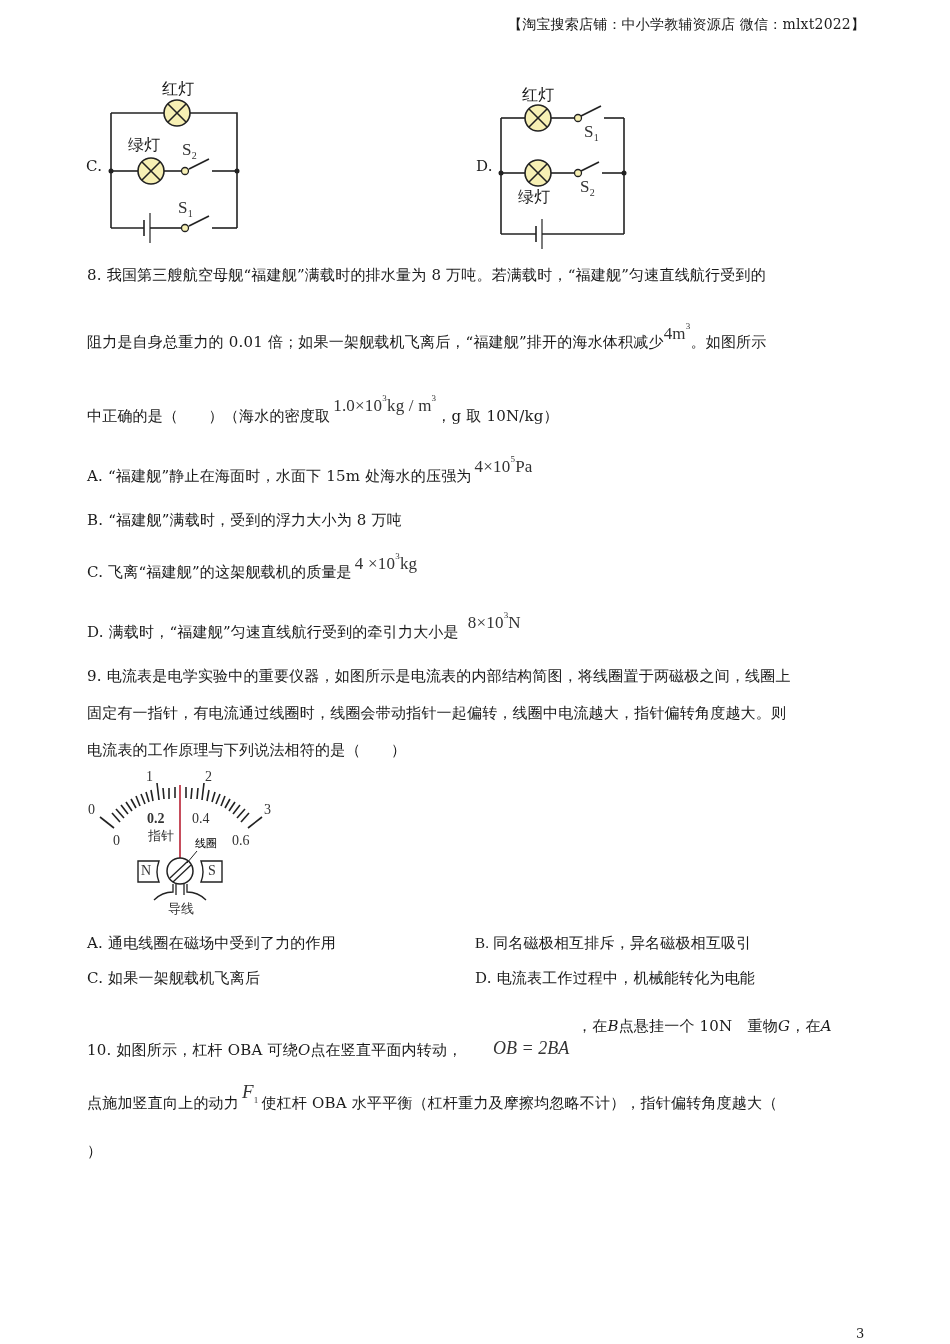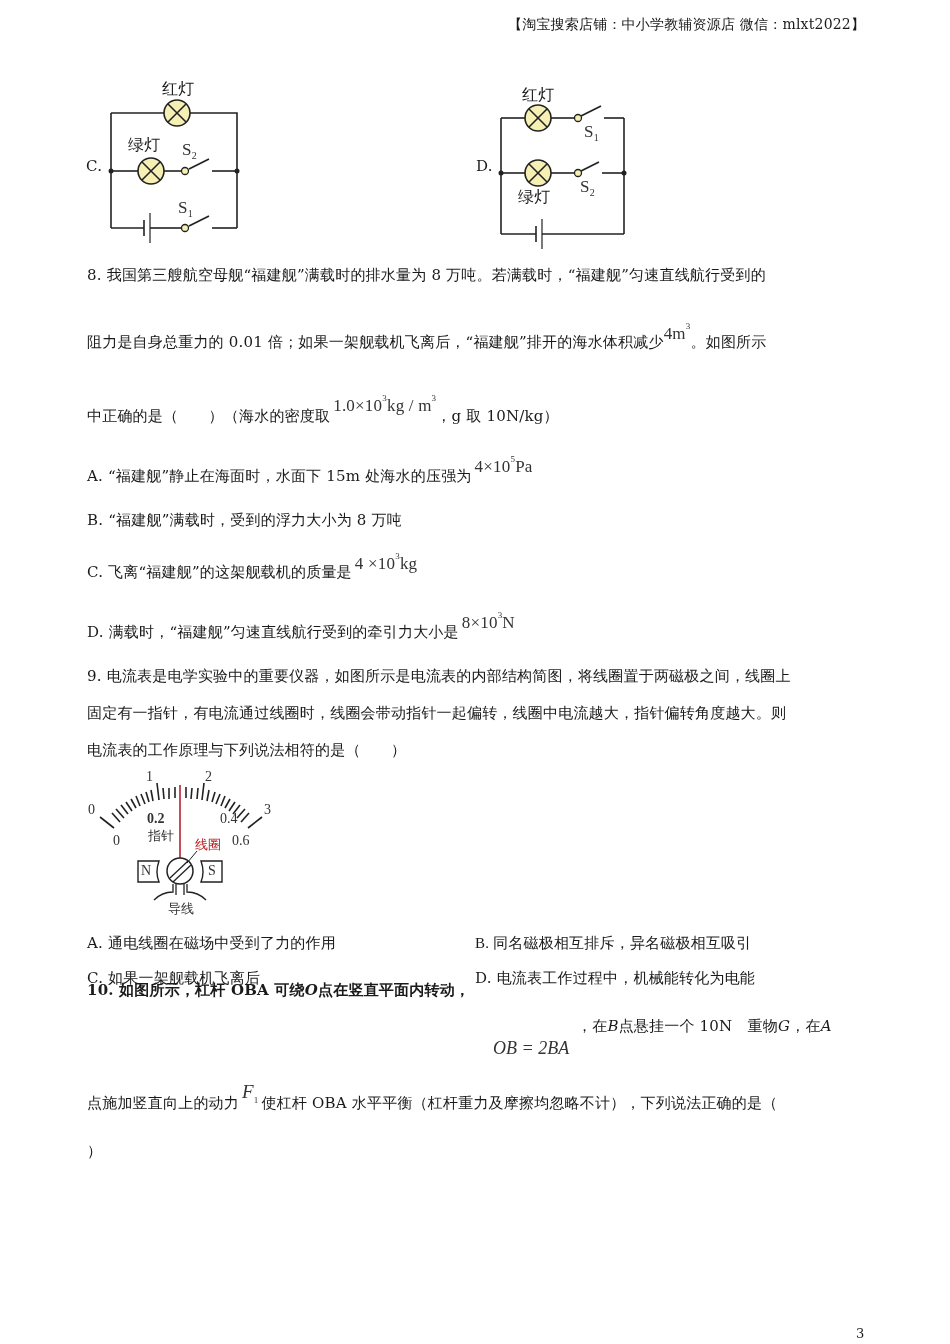--- a/index.html
+++ b/index.html
@@ -123,21 +123,21 @@
   <span>A. “福建舰”静止在海面时，水面下 15m 处海水的压强为</span><span class="math" style="position:relative; top:-9px; margin-left:3px;"><span>4×10</span><sup>5</sup><span>Pa</span></span>
 </div>
 
 <div class="abs txt" style="left:87px; top:510px;">B. “福建舰”满载时，受到的浮力大小为 8 万吨</div>
 
 <div class="abs txt" style="left:87px; top:557px;">
   <span>C. 飞离“福建舰”的这架舰载机的质量是</span><span class="math" style="position:relative; top:-8px; margin-left:3px;"><span>4 ×10</span><sup>3</sup><span>kg</span></span>
 </div>
 
 <div class="abs txt" style="left:87px; top:617px;">
-  <span>D. 满载时，“福建舰”匀速直线航行受到的牵引力大小是</span><span class="math" style="position:relative; top:-9px; margin-left:3px;"><span>8×10</span><sup>3</sup><span>N</span></span>
+  <span>D. 满载时，“福建舰”匀速直线航行受到的牵引力大小是</span><span class="math" style="position:relative; top:-9px; margin-left:9px;"><span>8×10</span><sup>3</sup><span>N</span></span>
 </div>
 
 <div class="abs txt" style="left:87px; top:666px;">9. 电流表是电学实验中的重要仪器，如图所示是电流表的内部结构简图，将线圈置于两磁极之间，线圈上</div>
 <div class="abs txt" style="left:87px; top:703px;">固定有一指针，有电流通过线圈时，线圈会带动指针一起偏转，线圈中电流越大，指针偏转角度越大。则</div>
 <div class="abs txt" style="left:87px; top:740px;">电流表的工作原理与下列说法相符的是（　　）</div>
 
 <div class="abs" style="left:84px; top:768px; width:200px; height:155px;">
   <svg class="abs" width="200" height="155" style="left:0; top:0;">
 
     <g stroke="#222" stroke-width="1.6">
@@ -194,40 +194,40 @@
       <path d="M92,116 L92,127"></path>
       <path d="M100,116 L100,127"></path>
     </g>
   </svg>
   <span class="abs math" style="left:4px; top:34px; font-size:14px;">0</span>
   <span class="abs math" style="left:62px; top:1px; font-size:14px;">1</span>
   <span class="abs math" style="left:121px; top:1px; font-size:14px;">2</span>
   <span class="abs math" style="left:180px; top:34px; font-size:14px;">3</span>
   <span class="abs math" style="left:29px; top:65px; font-size:14px;">0</span>
   <span class="abs math" style="left:63px; top:43px; font-size:14px;font-weight:bold;">0.2</span>
-  <span class="abs math" style="left:108px; top:43px; font-size:14px;margin-left:28px;">0.4</span>
+  <span class="abs math" style="left:108px; top:43px; font-size:14px;">0.4</span>
   <span class="abs math" style="left:148px; top:65px; font-size:14px;">0.6</span>
   <span class="abs" style="left:64px; top:59px; font-size:13px; color:#333;">指针</span>
-  <span class="abs" style="left:111px; top:68px; font-size:13px; color:#b91c1c;">线圈</span>
+  <span class="abs" style="left:111px; top:68px; font-size:11px; color:#000000;">线圈</span>
   <span class="abs math" style="left:57px; top:95px; font-size:14px;">N</span>
   <span class="abs math" style="left:124px; top:95px; font-size:14px;">S</span>
   <span class="abs" style="left:84px; top:132px; font-size:13px; color:#333;">导线</span>
 </div>
 
 <div class="abs txt" style="left:87px; top:933px;text-align:right;">A. 通电线圈在磁场中受到了力的作用</div>
 <div class="abs txt" style="left:475px; top:933px;font-family:Liberation Serif, serif;">B. 同名磁极相互排斥，异名磁极相互吸引</div>
 <div class="abs txt" style="left:87px; top:968px;">C. 如果一架舰载机飞离后</div>
 <div class="abs txt" style="left:475px; top:968px;">D. 电流表工作过程中，机械能转化为电能</div>
 
-<div class="abs txt" style="left:87px; top:980px;font-weight:bold;">
+<div class="abs txt" style="left:87px; top:1040px;">
   <span>10. 如图所示，杠杆 OBA 可绕</span><span class="ital">O</span><span>点在竖直平面内转动，</span>
 </div>
 <div class="abs math ital" style="left:493px; top:1001px; font-size:18px;margin-top:37px;">OB = 2BA</div>
 <div class="abs txt" style="left:577px; top:1016px;">
   <span>，在</span><span class="ital">B</span><span>点悬挂一个 10N　重物</span><span class="ital">G</span><span>，在</span><span class="ital">A</span>
 </div>
 
 <div class="abs txt" style="left:87px; top:1092px;">
-  <span>点施加竖直向上的动力</span><span class="math ital" style="position:relative; top:-10px; margin:0 3px; font-size:19px;"><span>F</span><sub style="font-size:9px; font-style:normal;">1</sub></span><span>使杠杆 OBA 水平平衡（杠杆重力及摩擦均忽略不计），下列说法正确的是（</span>
+  <span>点施加竖直向上的动力</span><span class="math ital" style="position:relative; top:-10px; margin:0 3px; font-size:19px;"><span>F</span><sub style="font-size:9px; font-style:normal;">1</sub></span><span>使杠杆 OBA 水平平衡（杠杆重力及摩擦均忽略不计），指针偏转角度越大（</span>
 </div>
 <div class="abs txt" style="left:87px; top:1141px;">）</div>
 
 <div class="abs page-num" style="left:856px; top:1326px;">3</div>
 
 </body></html>

